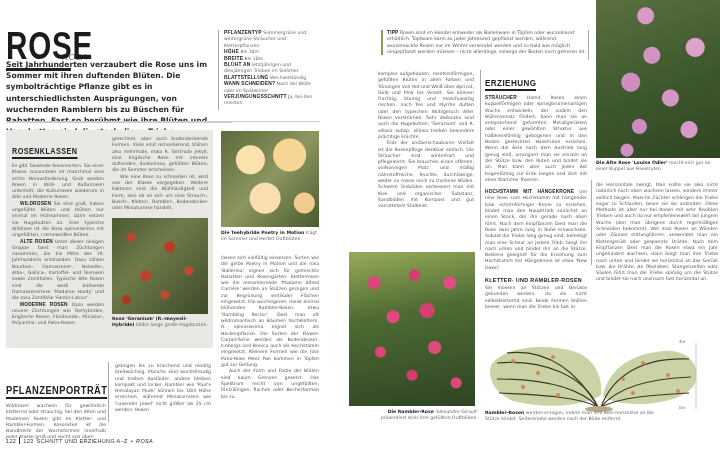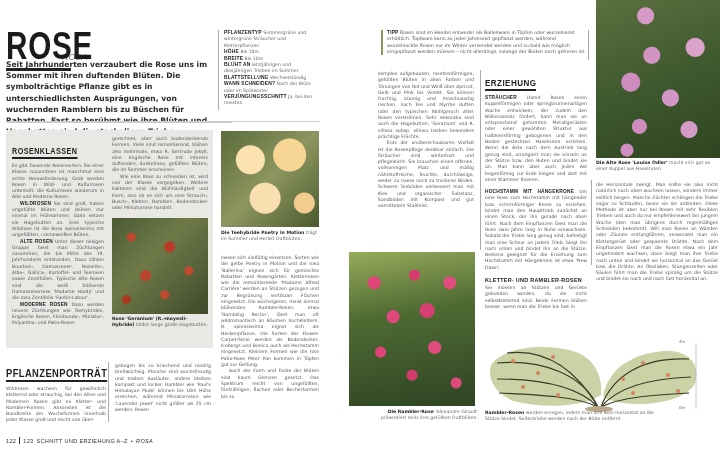--- a/index.html
+++ b/index.html
@@ -73,21 +73,21 @@
   <div class="body-txt">
     <p>gerechnet, aber auch bodendeckende Formen. Viele sind remontierend, blühen also mehrmals, etwa R. Gertrude Jekyll, eine Englische Rose mit intensiv duftenden, dunkelrosa, gefüllten Blüten, die im Sommer erscheinen.</p>
     <p class="ind">Wie eine Rose zu schneiden ist, wird von der Klasse vorgegeben. Weitere Faktoren sind die Blühhäufigkeit und Form, also ob es sich um eine Strauch-, Busch-, Kletter-, Rambler-, Bodendecker- oder Miniaturrose handelt.</p>
   </div>
   <div class="photo" style="margin-top:6px;width:96px;height:96px;background:radial-gradient(circle at 20% 20%,#c0462e 0 4px,transparent 5px),radial-gradient(circle at 60% 30%,#b83c27 0 5px,transparent 6px),radial-gradient(circle at 80% 55%,#c34a2f 0 4px,transparent 5px),radial-gradient(circle at 35% 60%,#b9432c 0 5px,transparent 6px),radial-gradient(circle at 55% 80%,#bf4a30 0 4px,transparent 5px),radial-gradient(circle at 15% 85%,#a9391f 0 4px,transparent 5px),linear-gradient(135deg,#4b5a34,#6e7a48 40%,#3e4a2a)"></div>
   <div class="caption" style="margin-top:2px">
     <b>Rose 'Geranium' (R.-moyesii-Hybride)</b> <span>bildet lange große Hagebutten.</span>
   </div>
 </div>
 
-<div class="abs" style="left:6px;top:362px;width:100px">
+<div class="abs" style="left:6px;top:379px;width:100px">
   <div class="sec-h">PFLANZENPORTRÄT</div>
   <div class="body-txt" style="margin-top:4px">Wildrosen wachsen für gewöhnlich kletternd oder strauchig, bei den Alten und Modernen Rosen gibt es Kletter- und Rambler-Formen. Ansonsten ist die Bandbreite der Wuchsformen innerhalb jeder Klasse groß und reicht von über-</div>
 </div>
 <div class="abs vrule" style="left:108px;top:362px;height:60px"></div>
 <div class="abs body-txt" style="left:115px;top:363px;width:96px">gebogen bis zu kriechend und niedrig breitwüchsig. Manche sind wuchsfreudig und treiben Ausläufer, andere bleiben kompakt und locker. Rambler wie 'Paul's Himalayan Musk' können bis 10m Höhe erreichen, während Miniaturrosen wie 'Lavender Jewel' nicht größer als 25 cm werden. Rosen</div>
 
 <div class="abs footer" style="left:6px;top:437px;display:flex;gap:3px;align-items:center">
   <span>122</span>
   <span style="width:1px;height:7px;background:#333;display:inline-block"></span>
   <span>123</span>

